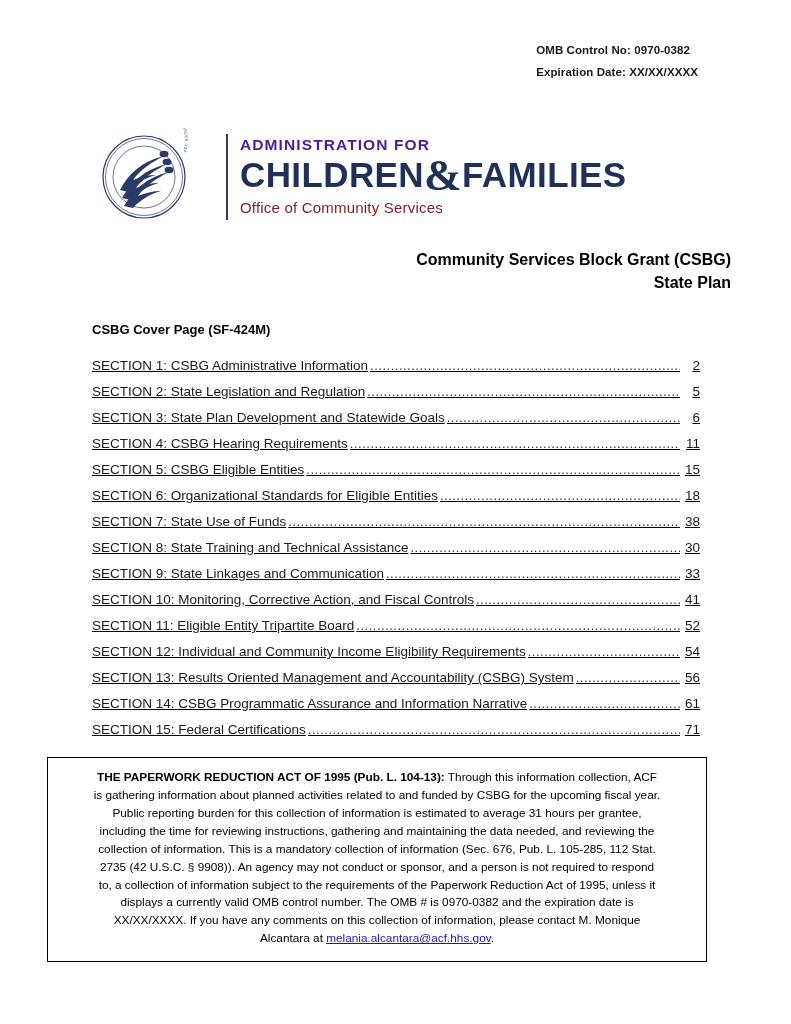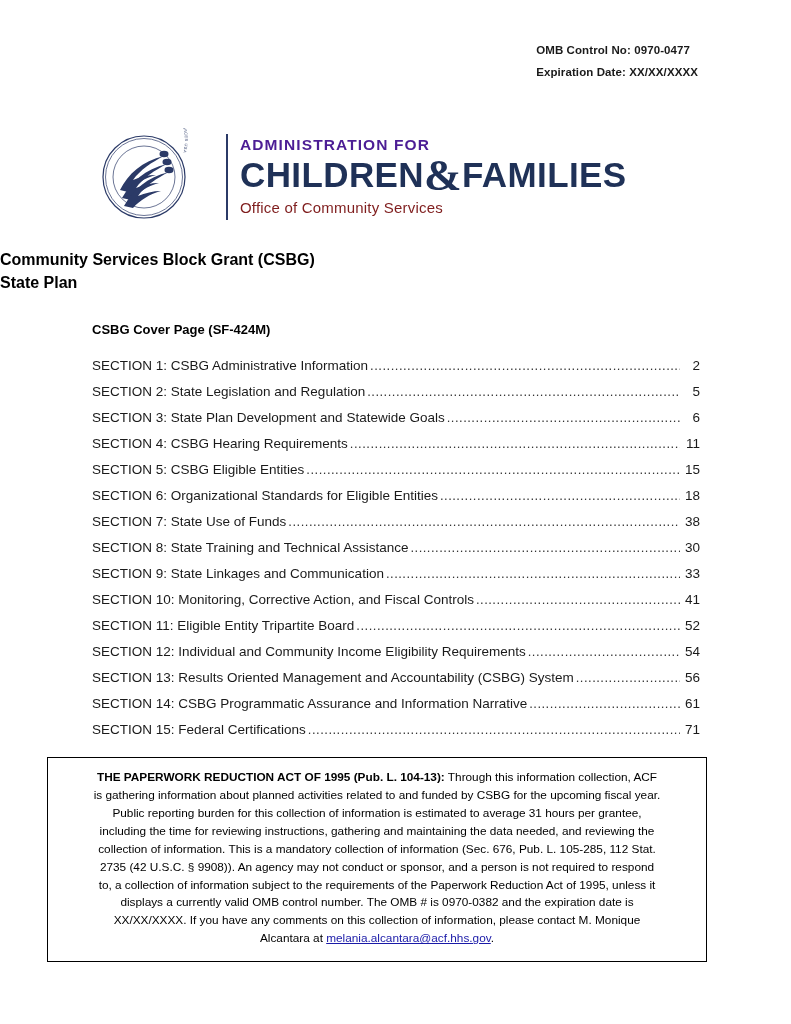--- a/index.html
+++ b/index.html
@@ -96,39 +96,40 @@
     margin-top: 3px;
     letter-spacing: 0.2px;
   }
 
   
   .doc-title {
     position: absolute;
     top: 248px;
     left: 0;
     width: 731px;
-    text-align: left;
+    text-align: right;
     font-size: 16px;
     font-weight: bold;
     line-height: 1.45;
   }
 
   
   .toc-header {
     position: absolute;
     top: 322px;
     left: 92px;
     font-size: 13px;
     font-weight: bold;
   }
   .toc {
     position: absolute;
     top: 353px;
     left: 92px;
     width: 608px;
+    text-decoration: underline;
   }
   .toc-row {
     display: flex;
     align-items: baseline;
     font-size: 13.5px;
     color: #1a1a1a;
     height: 26px;
     line-height: 26px;
     white-space: nowrap;
   }
@@ -174,21 +175,21 @@
     color: #1a1aa8;
     text-decoration: underline;
   }
 </style>
 </head>
 <body>
 
 <div class="page">
 
   <div class="omb-block">
-    <div>OMB Control No: 0970-0477</div>
+    <div>OMB Control No: 0970-0382</div>
     <div>Expiration Date: XX/XX/XXXX</div>
   </div>
 
   <div class="logo-area">
 
     <svg class="hhs-seal" viewBox="0 0 108 98">
       <defs>
         <path id="sealcircle" d="M54,12 m-41,0 a41,41 0 1,1 82,0 a41,41 0 1,1 -82,0"></path>
       </defs>
       <circle cx="54" cy="49" r="41" fill="none" stroke="#2b3a67" stroke-width="1.2"></circle>

